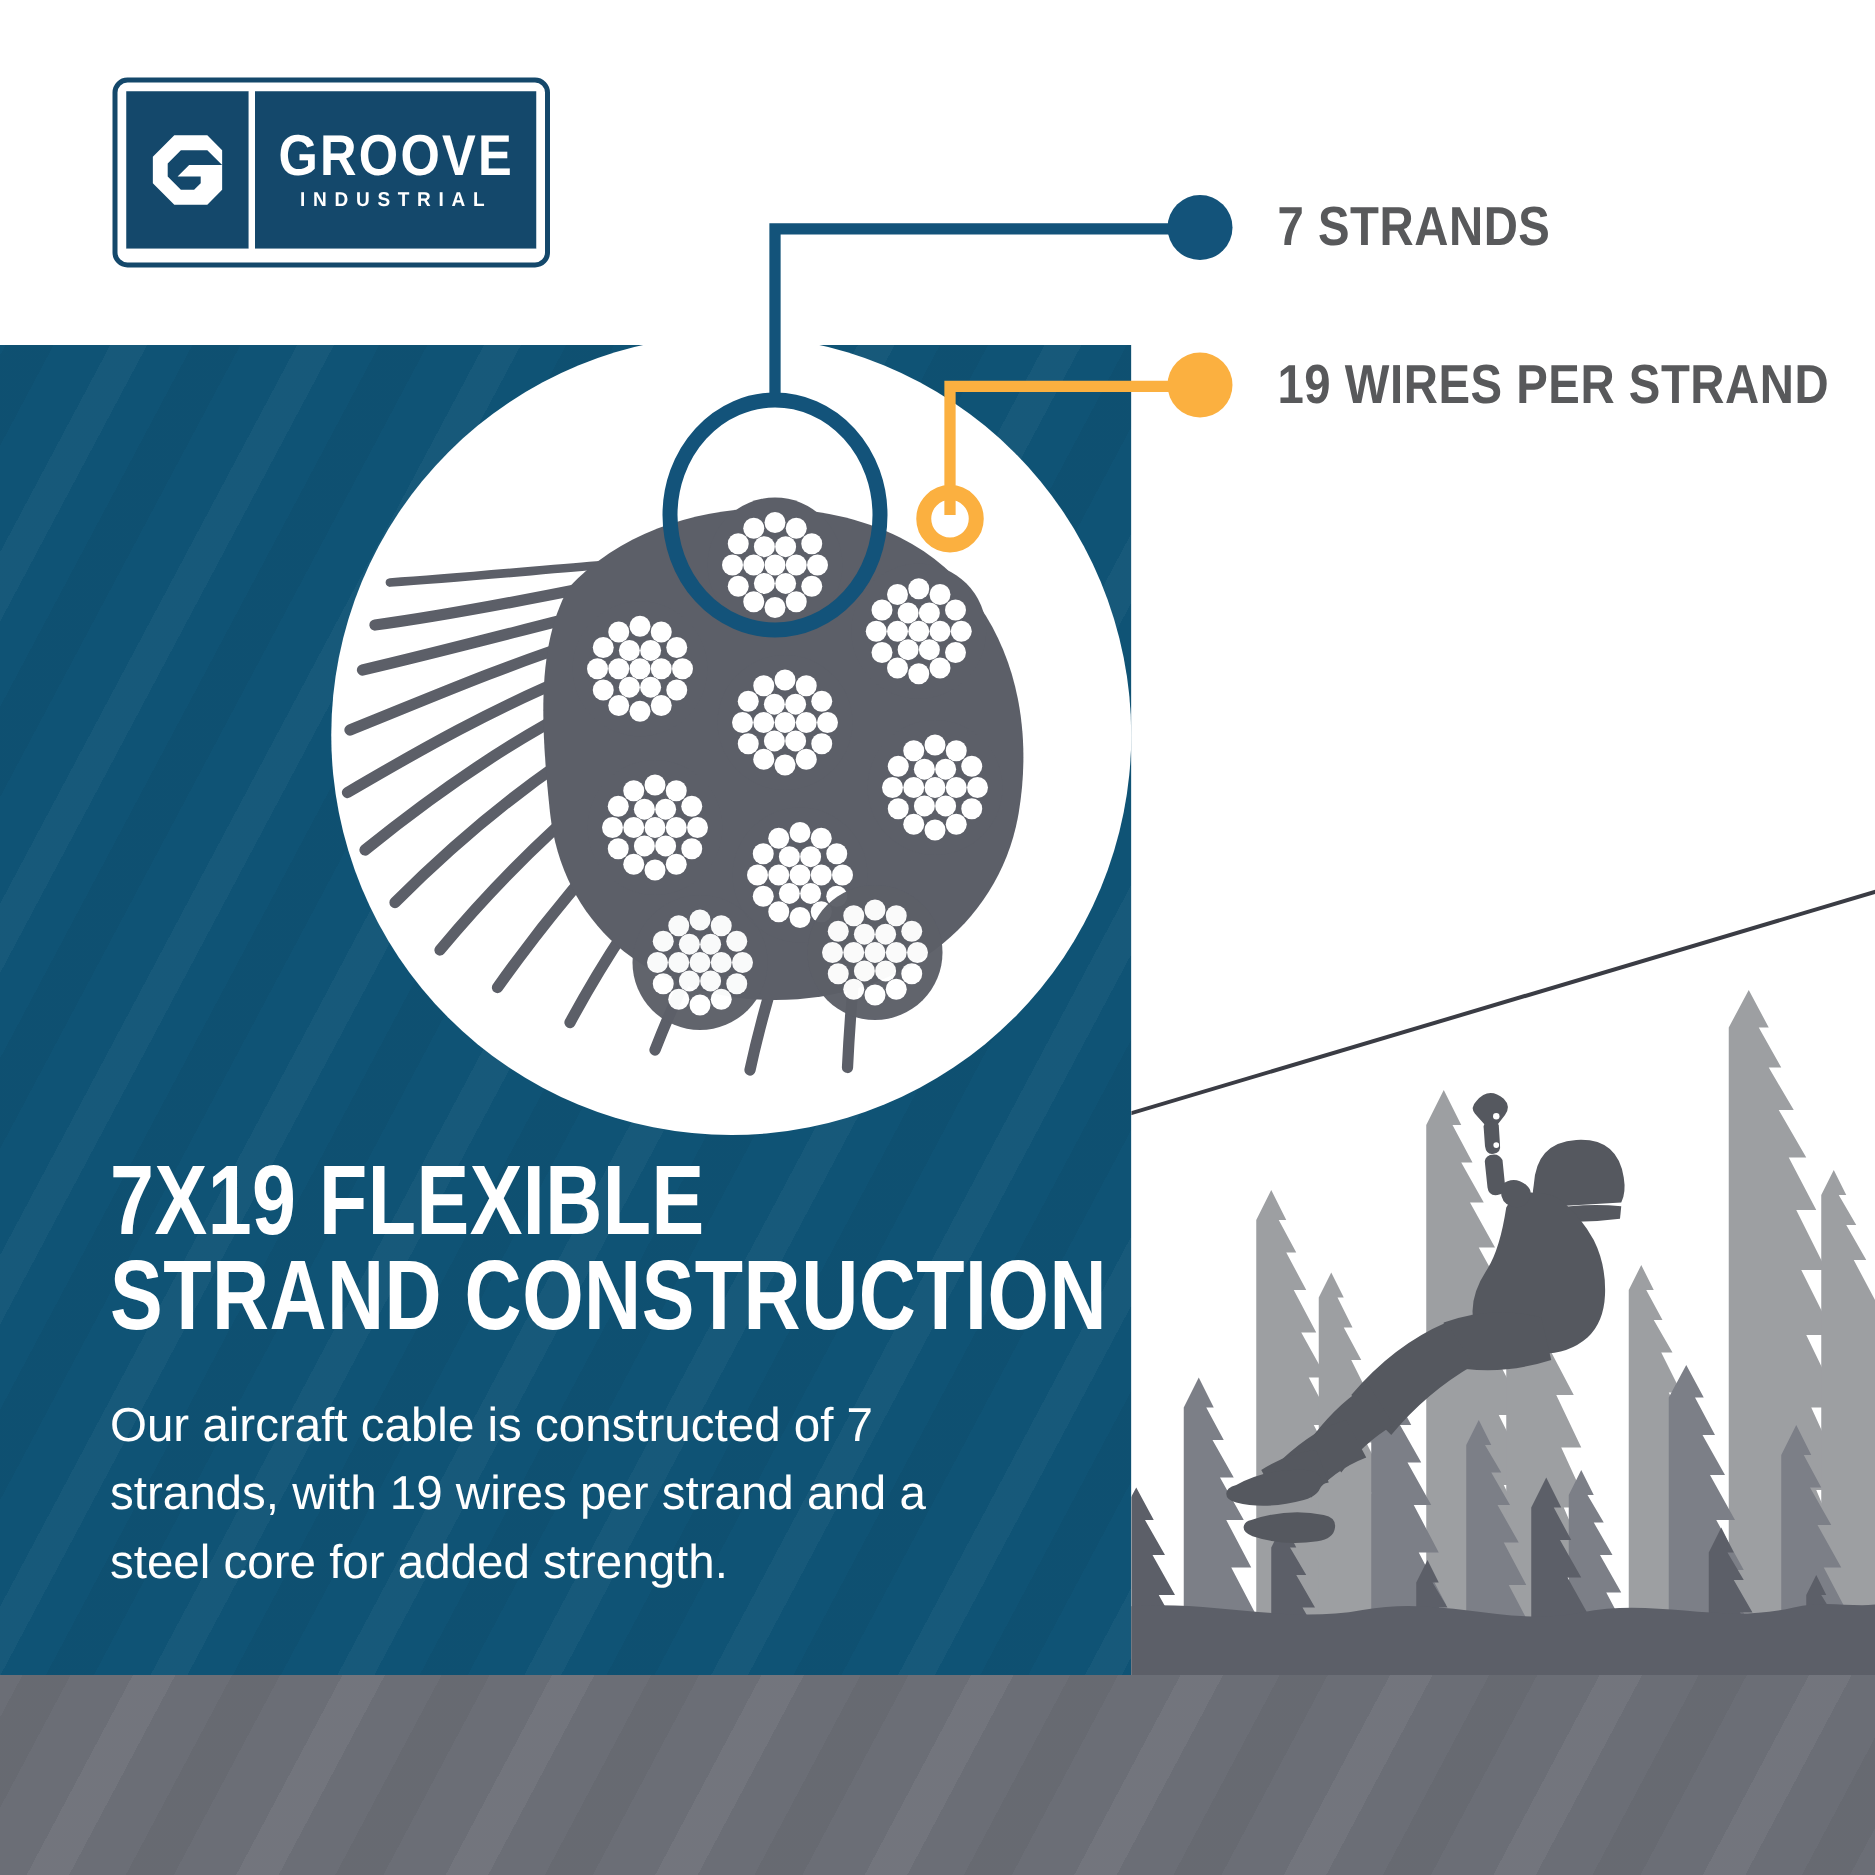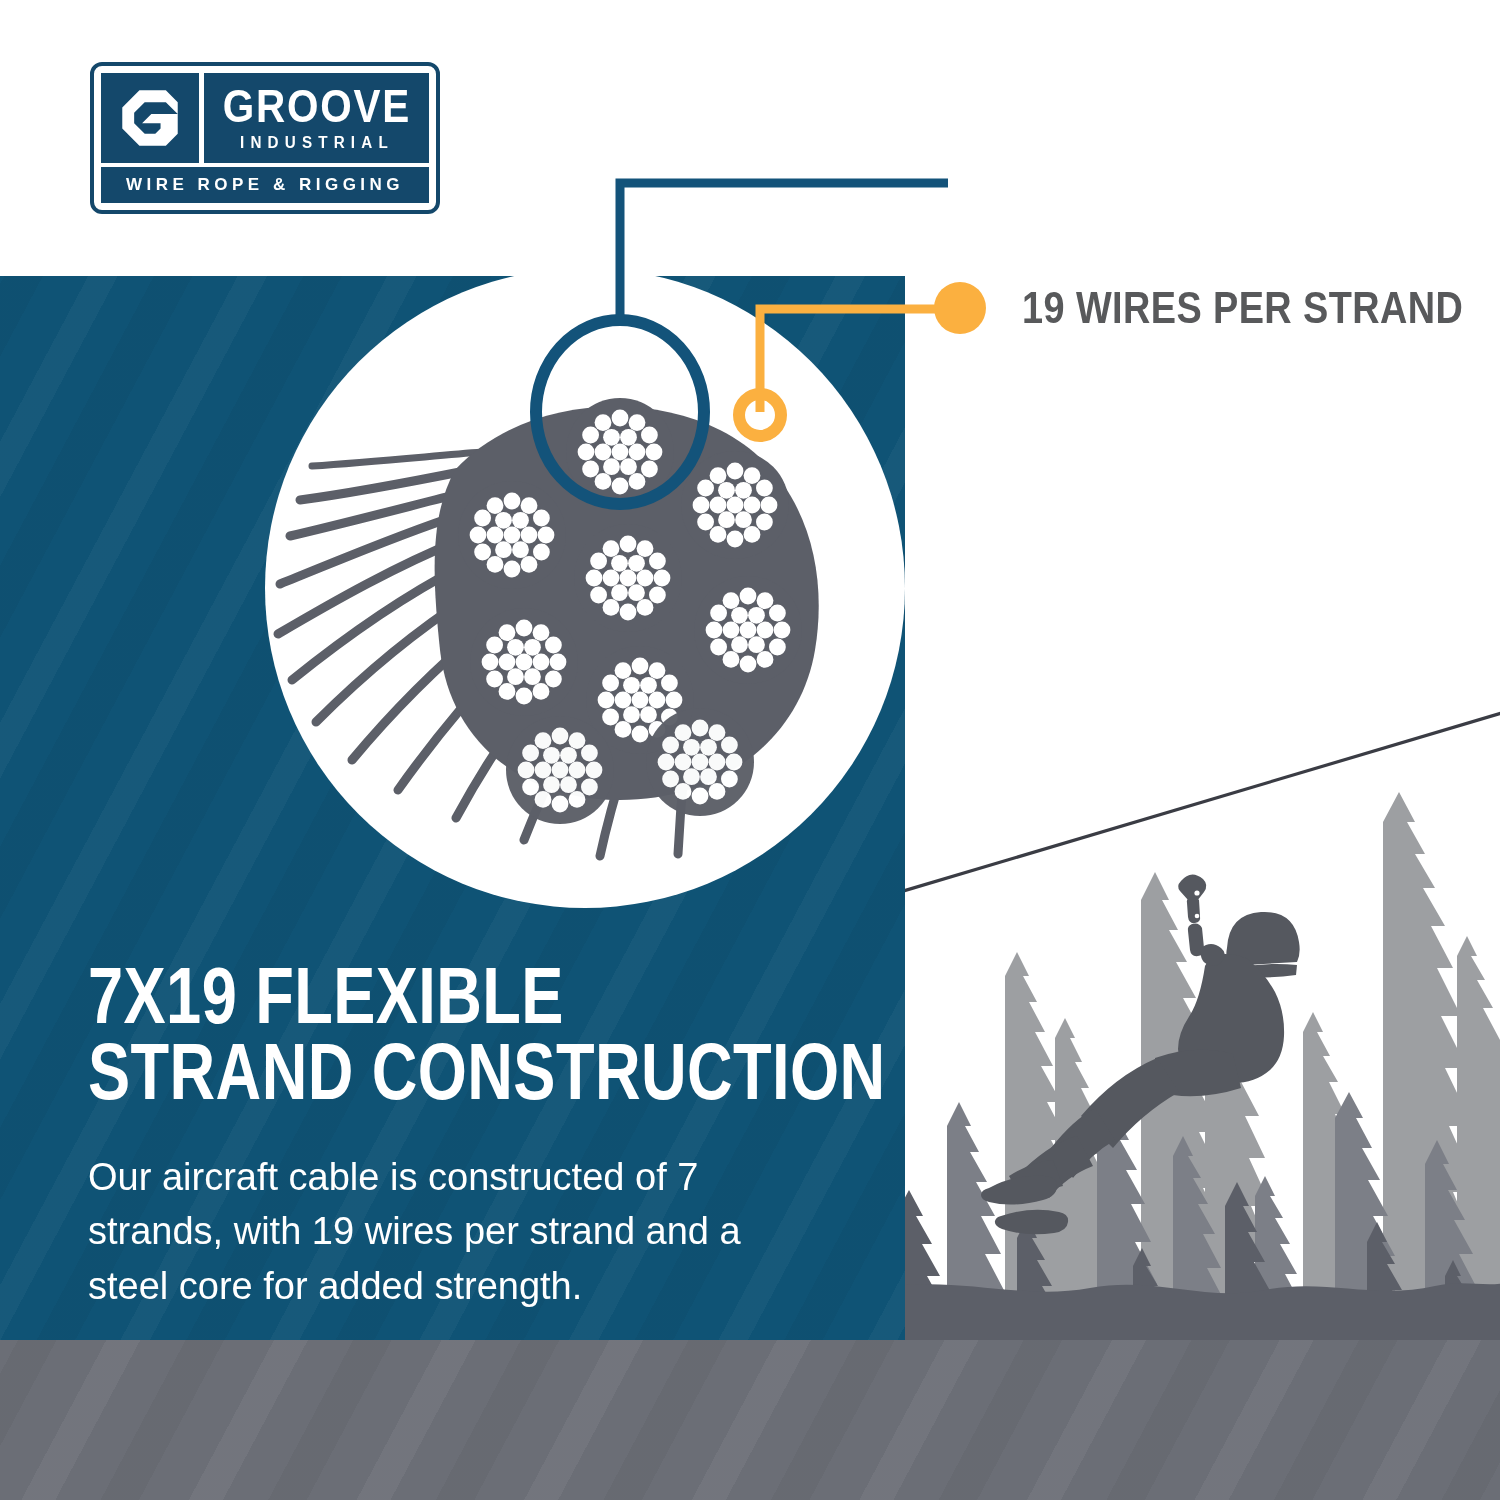--- a/index.html
+++ b/index.html
@@ -36,21 +36,21 @@
         rgba(255,255,255,0.035) 0px, rgba(255,255,255,0.035) 26px,
         rgba(255,255,255,0.0) 26px, rgba(255,255,255,0.0) 58px,
         rgba(0,0,0,0.035) 58px, rgba(0,0,0,0.035) 92px,
         rgba(255,255,255,0.0) 92px, rgba(255,255,255,0.0) 132px);}
 
   
   .white-circle{position:absolute;left:265px;top:268px;width:640px;height:640px;
                 border-radius:50%;background:#ffffff;}
 
   
-  .headline{position:absolute;left:88px;top:922px;width:790px;z-index:6;margin-top:36px;}
+  .headline{position:absolute;left:88px;top:922px;width:790px;z-index:6;}
   .headline h1{margin:0;color:#ffffff;font-weight:bold;font-size:79px;line-height:0.96;
                letter-spacing:0.5px;transform:scaleX(0.80);transform-origin:left center;
                white-space:nowrap;}
   .headline h1 .l2{display:block;}
   .body-copy{margin:40px 0 0 0;color:#ffffff;font-size:38px;line-height:1.44;
              max-width:660px;font-weight:normal;}
 
   
   .gray-band{position:absolute;left:0;top:1340px;width:1500px;height:160px;
              background:#6B6E76;overflow:hidden;}
@@ -224,20 +224,24 @@
     <g>
       <path d="M620 320 L620 183 L948 183" fill="none" stroke="#13537A" stroke-width="9" stroke-linejoin="miter"></path>
     </g>
 
     <g>
       <path d="M760 412 L760 309 L948 309" fill="none" stroke="#FBB040" stroke-width="9"></path>
       <circle cx="760" cy="415" r="21" fill="none" stroke="#FBB040" stroke-width="12"></circle>
     </g>
   </svg>
 
+  <div class="callout" id="callout-1">
+    <span class="dot dot-navy"></span>
+    <span class="ctext">7 STRANDS</span>
+  </div>
 
   <div class="callout" id="callout-2">
     <span class="dot dot-amber"></span>
     <span class="ctext">19 WIRES PER STRAND</span>
   </div>
 
 
   <div class="headline">
     <h1>
       <span>7X19 FLEXIBLE</span>
@@ -258,19 +262,16 @@
             <path d="M74 8 H34 L8 34 V66 L34 92 H74 L92 74 V44 H52 L38 58 H66 V66 L58 74 H42 L26 58 V42 L42 26 H74 L92 44 V26 Z" fill="#ffffff"></path>
           </svg>
         </div>
         <div class="logo-gap"></div>
         <div class="logo-word">
           <div class="logo-groove">GROOVE</div>
           <div class="logo-industrial">INDUSTRIAL</div>
         </div>
       </div>
       <div class="logo-strip"></div>
-      <div class="logo-bottom">
-        <div class="logo-tag">WIRE ROPE &amp; RIGGING</div>
-      </div>
     </div>
   </div>
 
 </div>
 
 </body></html>

